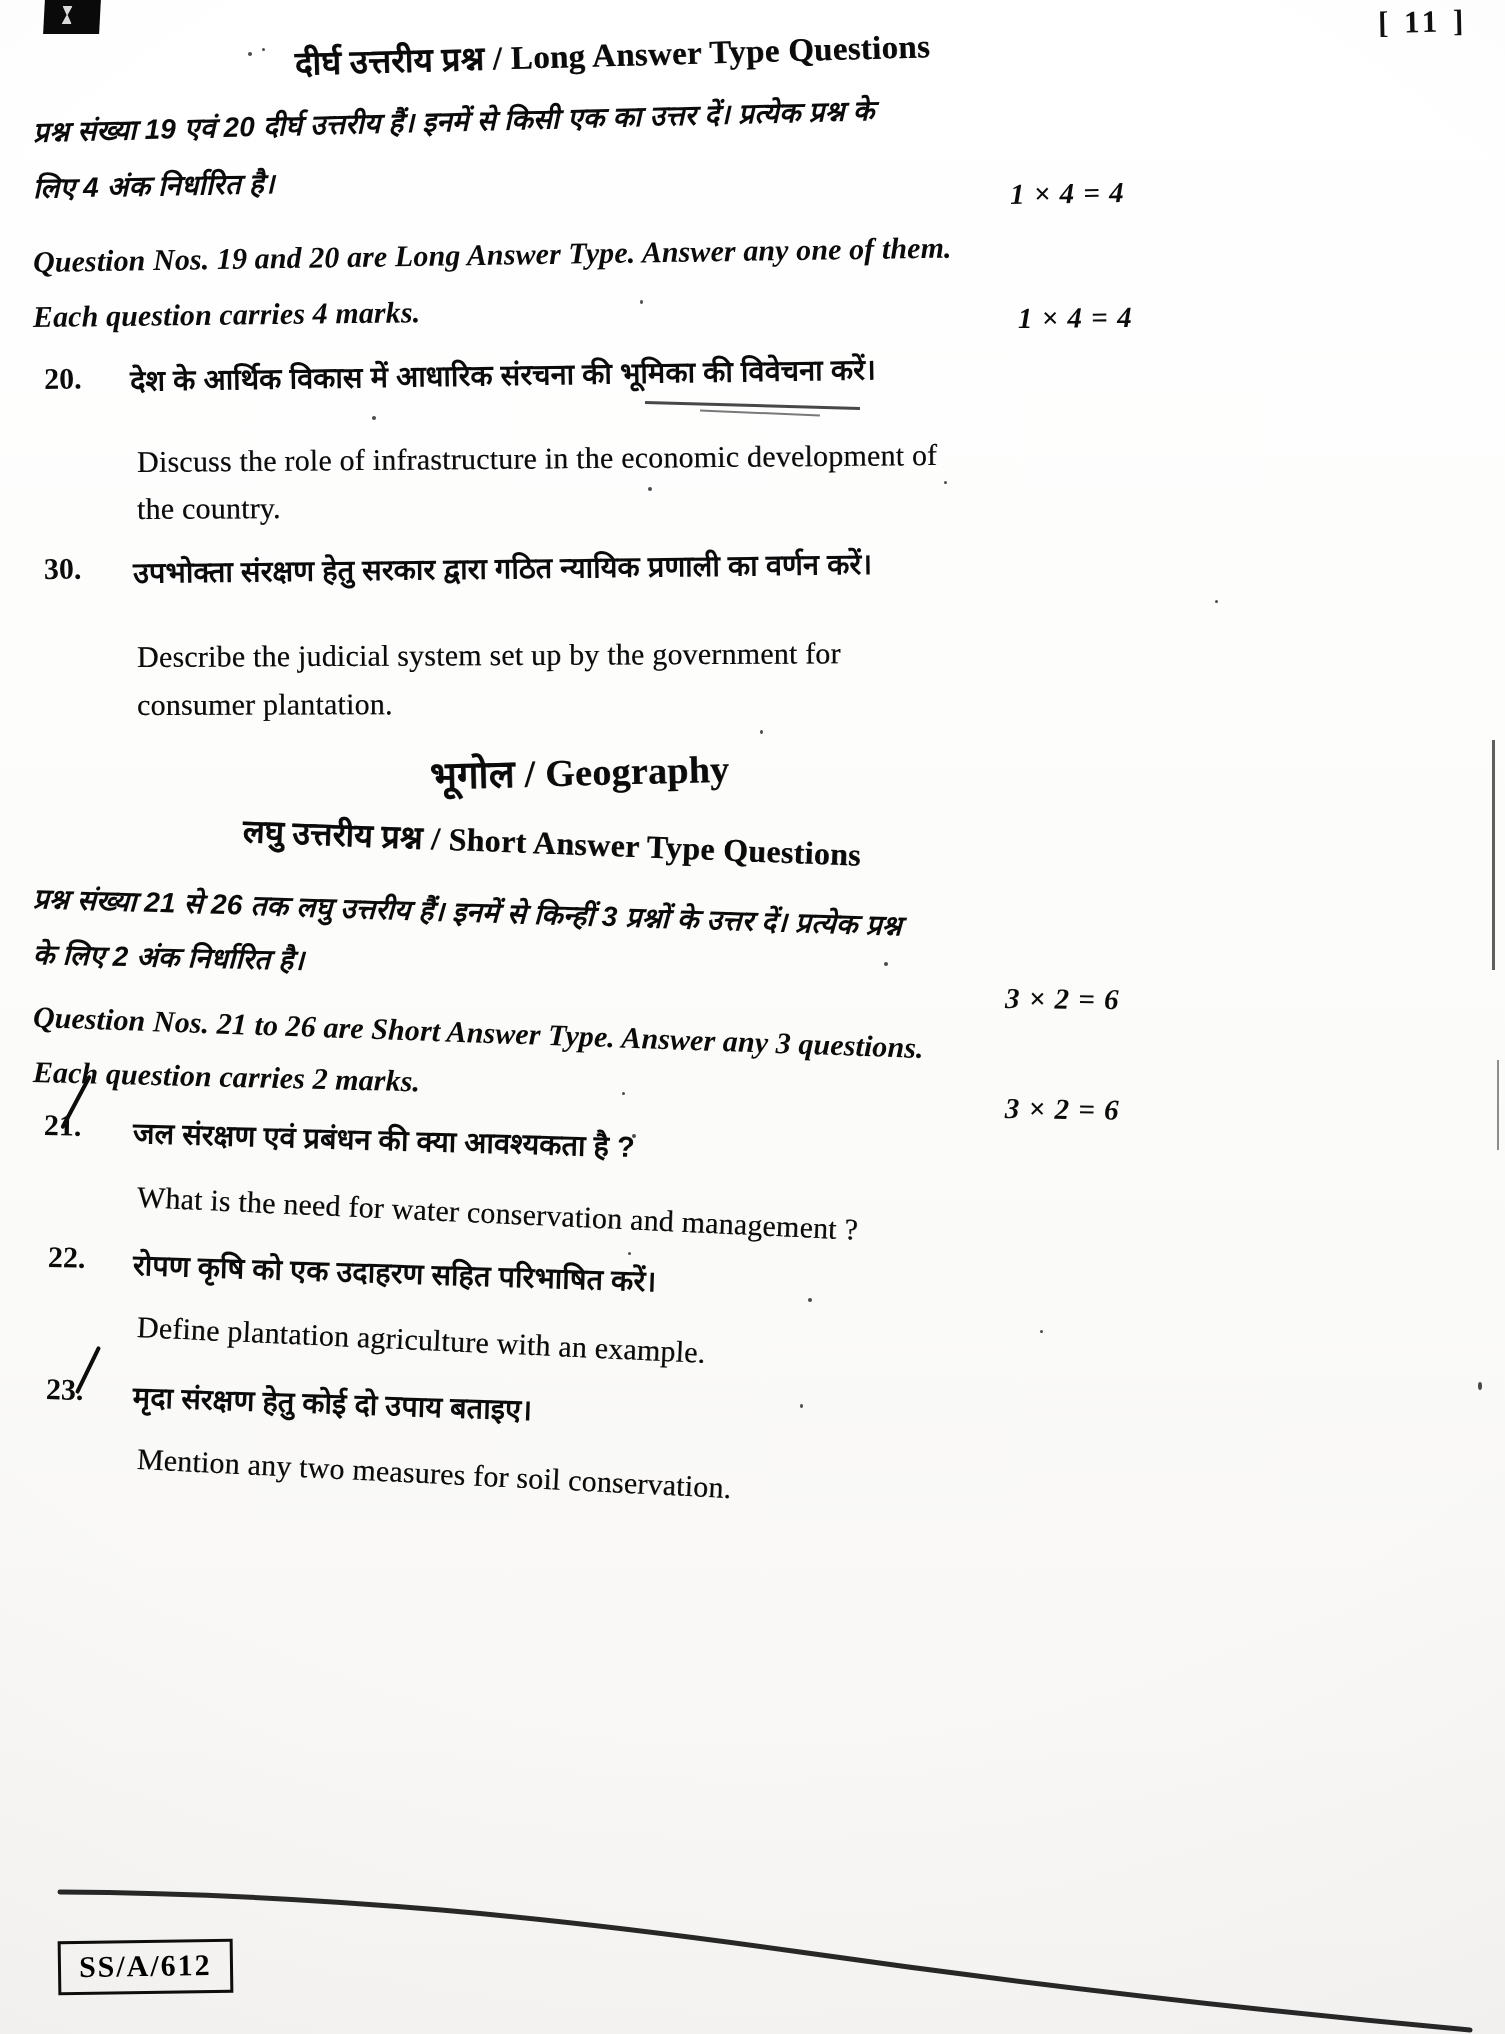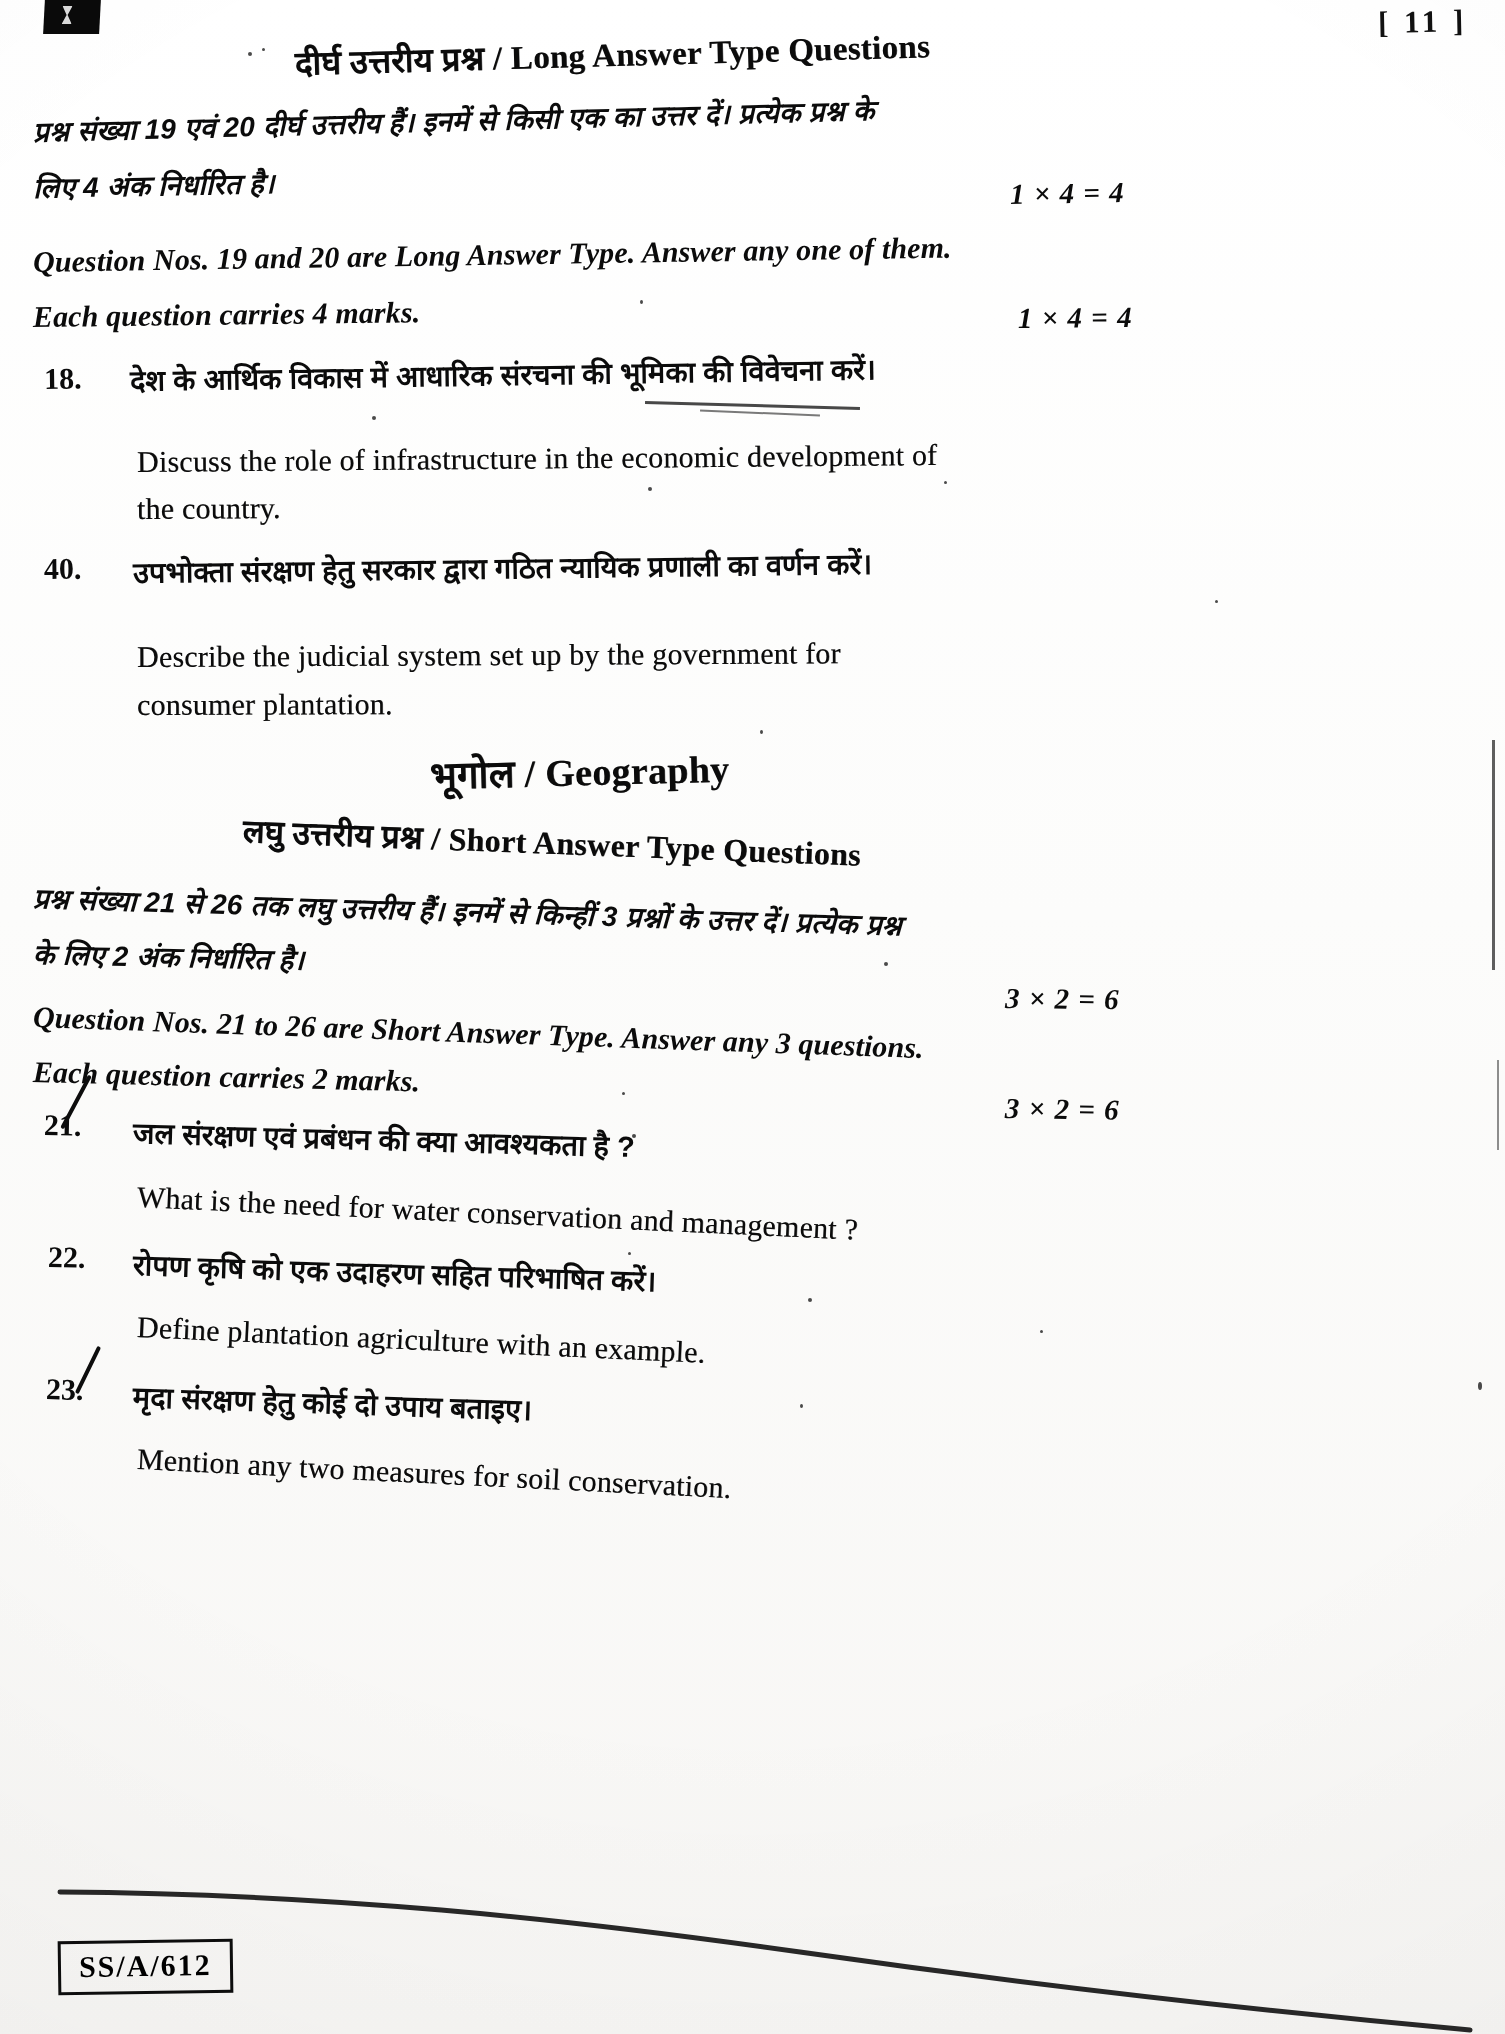--- a/index.html
+++ b/index.html
@@ -206,29 +206,29 @@
   <div class="line instr-hi" style="left:33px; top:168px; transform:rotate(-1.2deg); font-size:28px;">लिए 4 अंक निर्धारित है।</div>
 
   <div class="line marks" style="left:1010px; top:178px; transform:rotate(-1.0deg);">1 × 4 = 4</div>
 
   <div class="line instr-en" style="left:33px; top:245px; transform:rotate(-0.9deg); font-size:30px;">Question Nos. 19 and 20 are Long Answer Type. Answer any one of them.</div>
 
   <div class="line instr-en" style="left:33px; top:300px; transform:rotate(-0.7deg); font-size:30px;">Each question carries 4 marks.</div>
 
   <div class="line marks" style="left:1018px; top:302px; transform:rotate(-0.6deg);">1 × 4 = 4</div>
 
-  <div class="line q-num" style="left:44px; top:362px; transform:rotate(-0.8deg);">18.</div>
+  <div class="line q-num" style="left:44px; top:362px; transform:rotate(-0.8deg);">20.</div>
   <div class="line q-hi" style="left:130px; top:360px; transform:rotate(-0.9deg); font-size:29px;">देश के आर्थिक विकास में आधारिक संरचना की भूमिका की विवेचना करें।</div>
   <div id="pen-underline-19"></div>
   <div id="pen-underline-19b"></div>
 
   <div class="line q-en" style="left:137px; top:445px; transform:rotate(-0.5deg);">Discuss the role of infrastructure in the economic development of</div>
   <div class="line q-en" style="left:137px; top:492px; transform:rotate(-0.4deg);">the country.</div>
 
-  <div class="line q-num" style="left:44px; top:552px; transform:rotate(-0.6deg);">40.</div>
+  <div class="line q-num" style="left:44px; top:552px; transform:rotate(-0.6deg);">30.</div>
   <div class="line q-hi" style="left:133px; top:552px; transform:rotate(-0.7deg); font-size:29px;">उपभोक्ता संरक्षण हेतु सरकार द्वारा गठित न्यायिक प्रणाली का वर्णन करें।</div>
 
   <div class="line q-en" style="left:137px; top:640px; transform:rotate(-0.3deg);">Describe   the   judicial   system   set   up   by   the   government   for</div>
   <div class="line q-en" style="left:137px; top:688px; transform:rotate(-0.2deg);">consumer plantation.</div>
 
   <div class="line hdr-bold" style="left:430px; top:748px; transform:rotate(-1.4deg); font-size:38px;">भूगोल / Geography</div>
 
   <div class="line hdr-bold" style="left:243px; top:808px; transform:rotate(2.2deg); font-size:32px;">लघु उत्तरीय प्रश्न / Short Answer Type Questions</div>
 
   <div class="line instr-hi" style="left:33px; top:878px; transform:rotate(1.8deg); font-size:28px;">प्रश्न संख्या 21 से 26 तक लघु उत्तरीय हैं। इनमें से किन्हीं 3 प्रश्नों के उत्तर दें। प्रत्येक प्रश्न</div>

